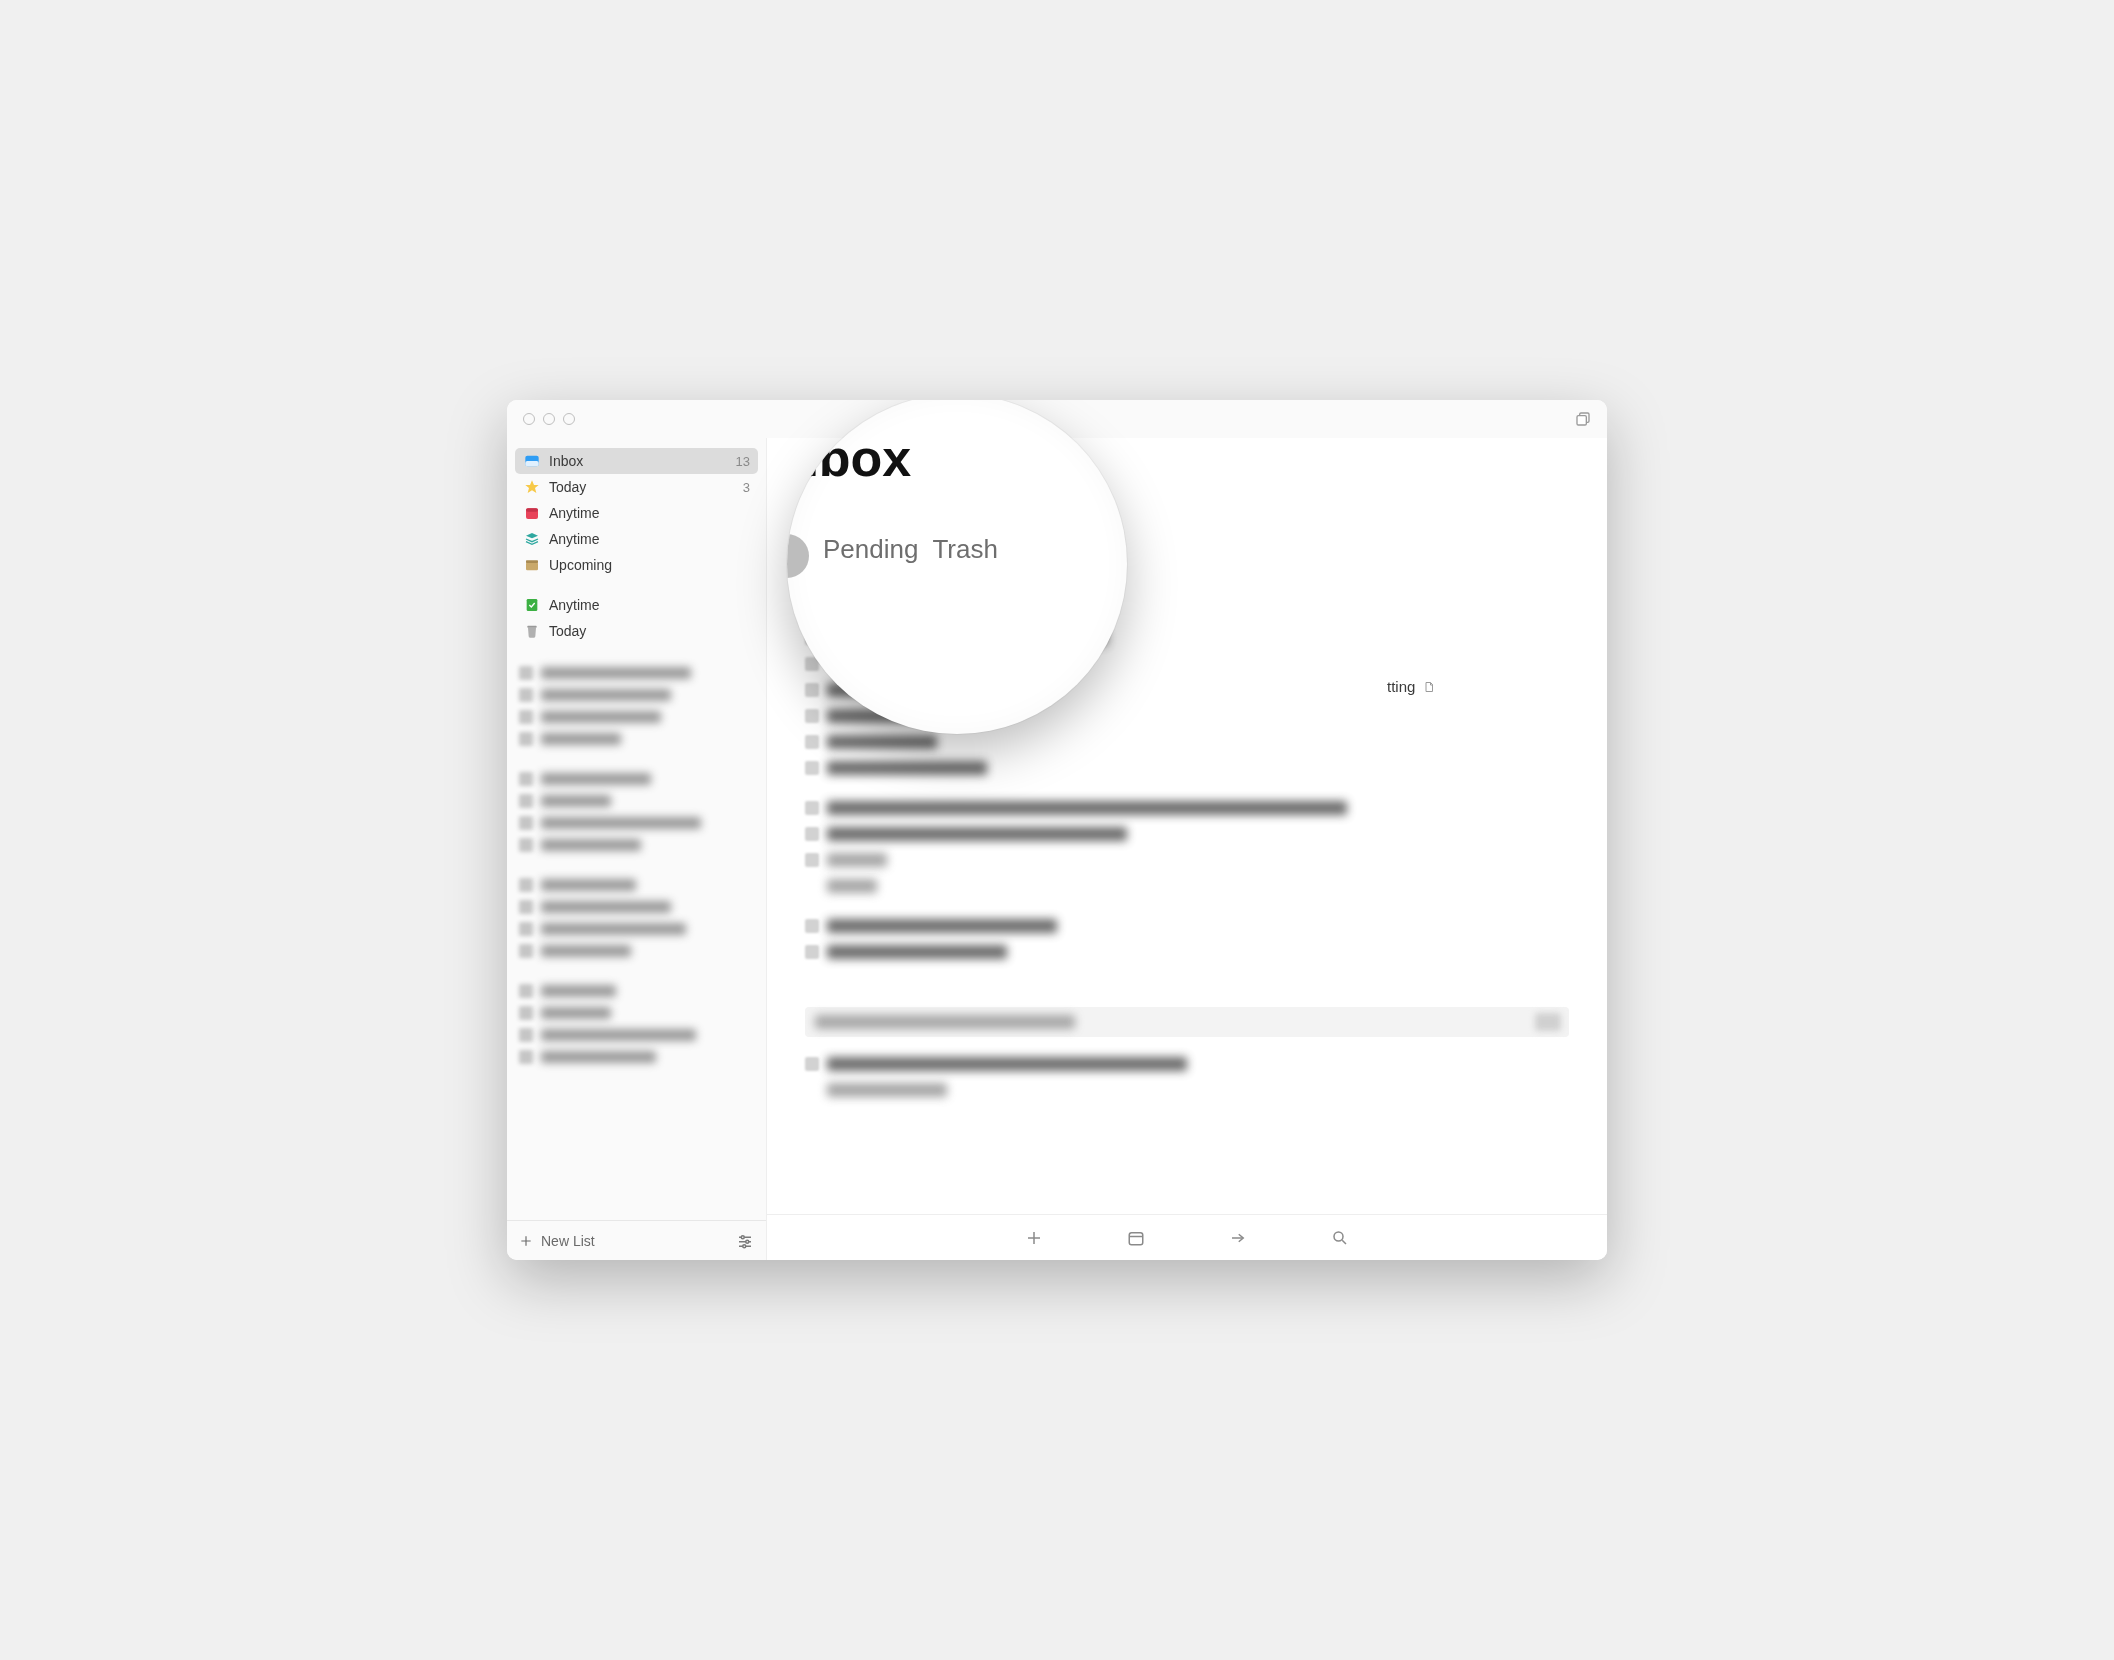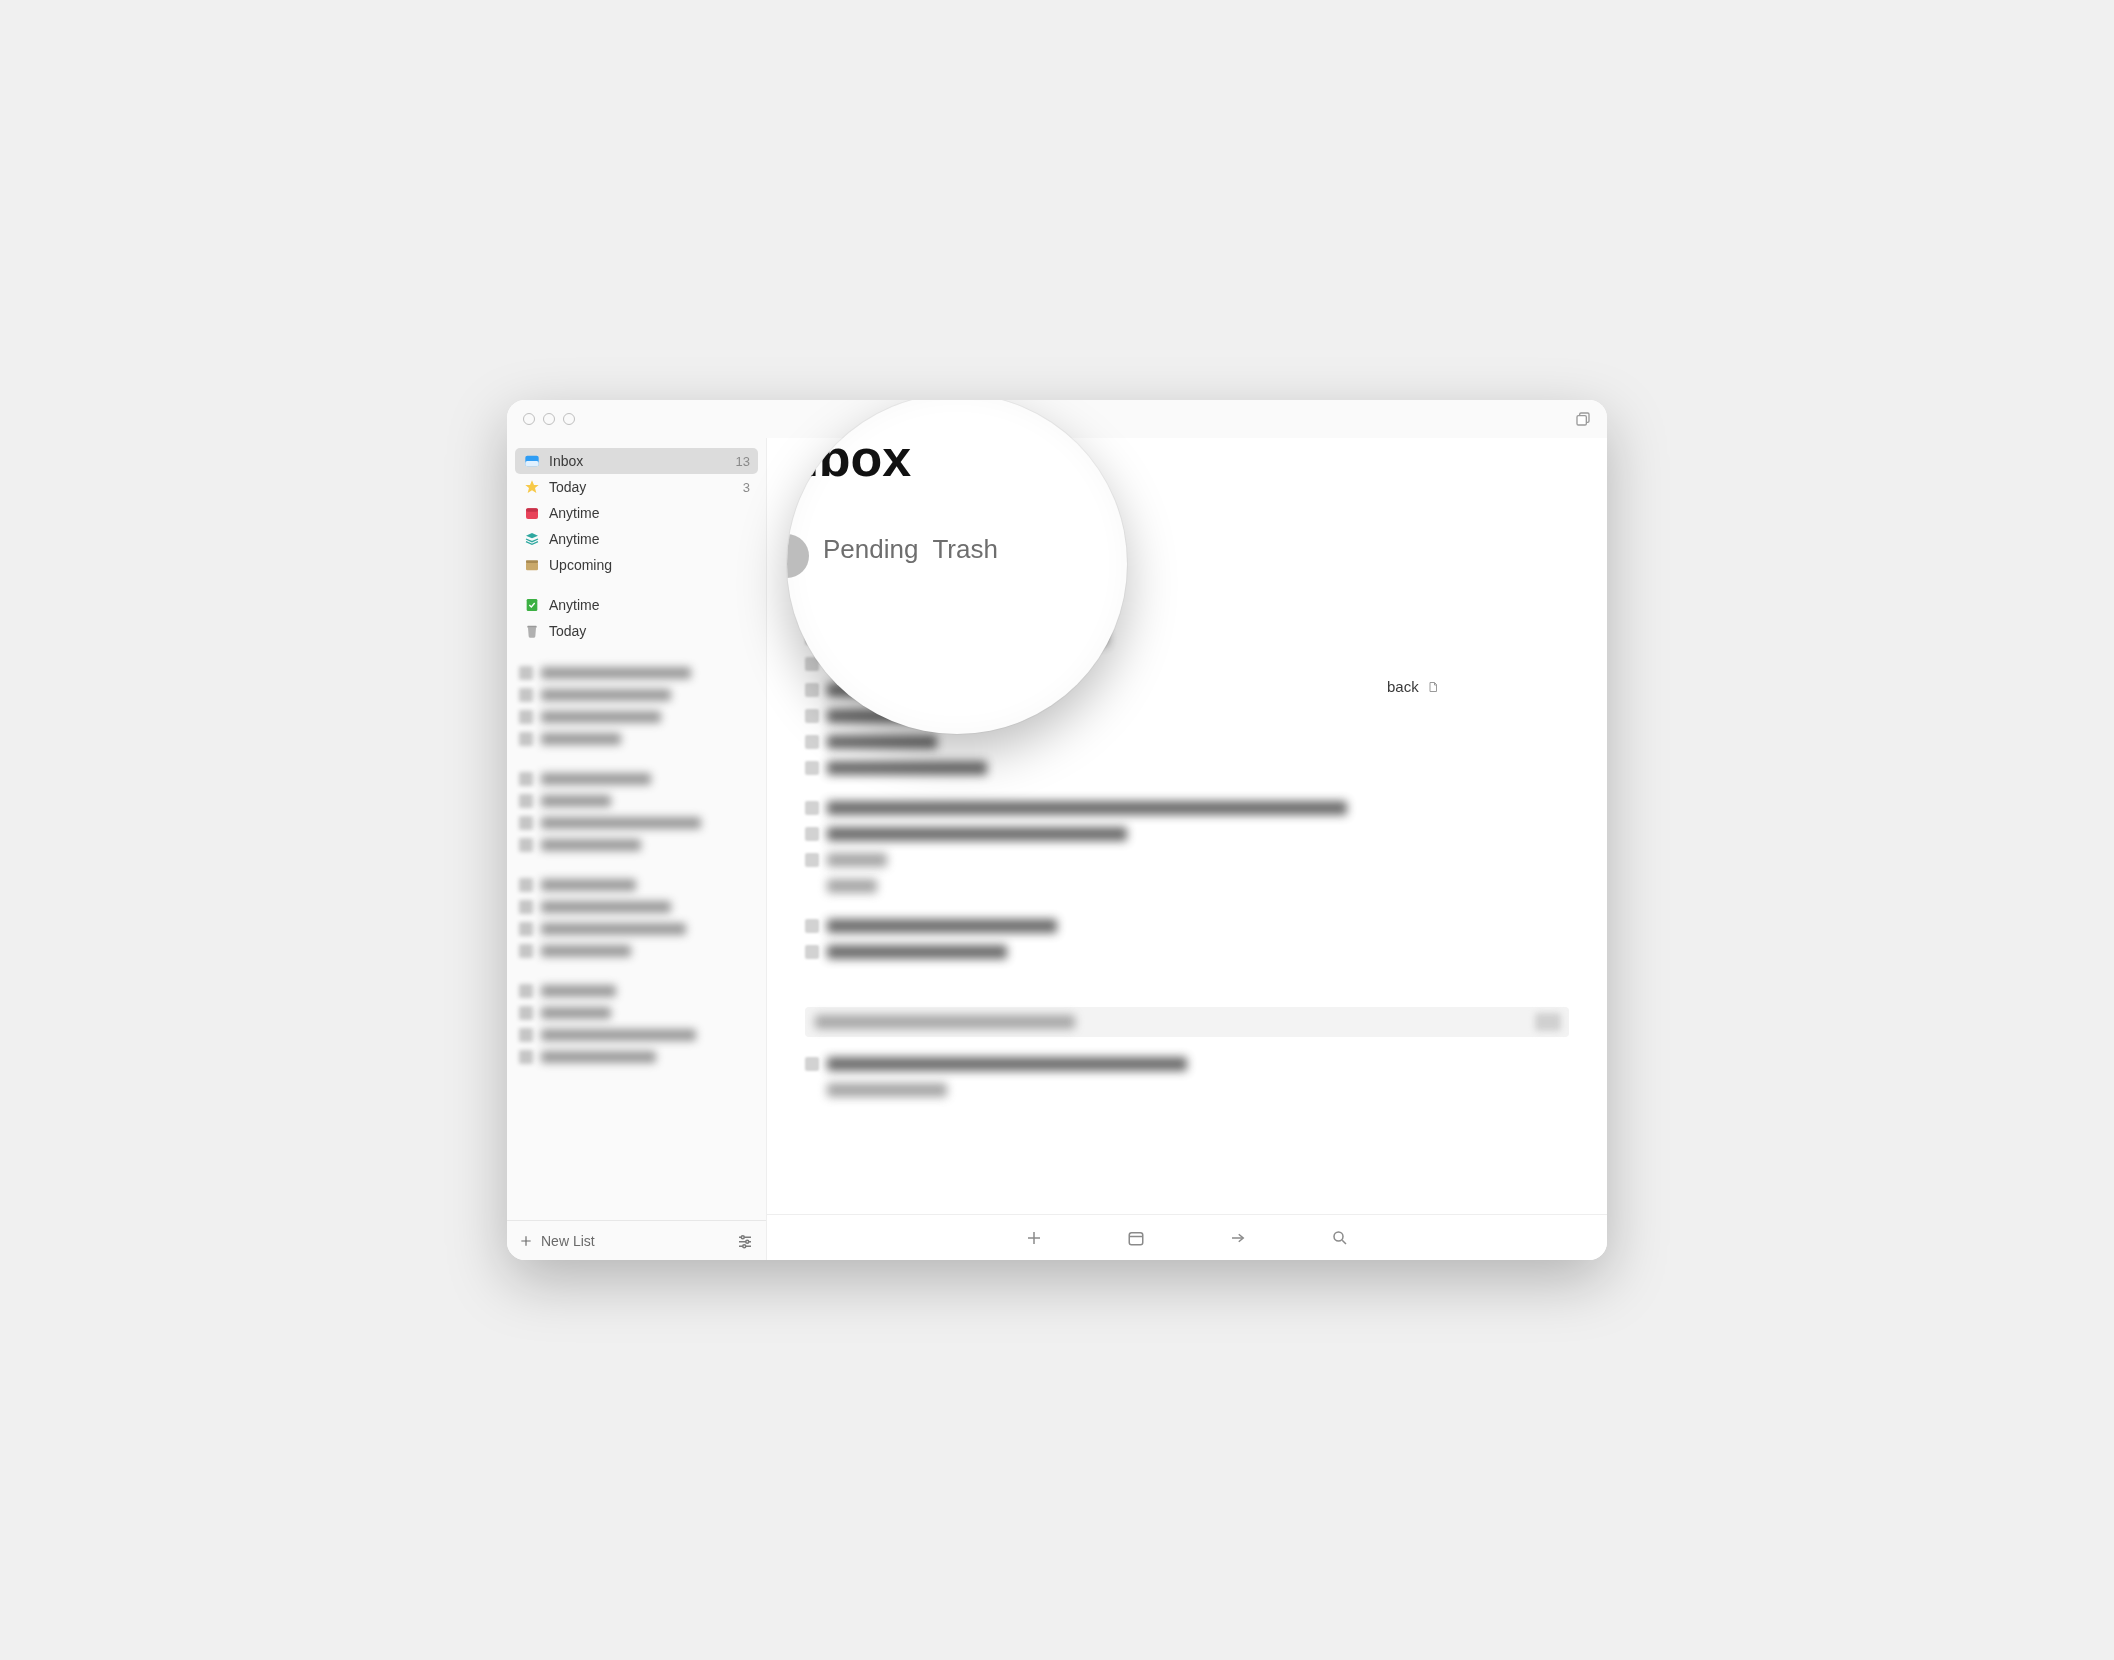--- a/index.html
+++ b/index.html
@@ -9,21 +9,21 @@
     display: flex;
     justify-content: center;
     align-items: center;
     height: 100vh;
     padding: 40px;
   }
   .window {
     width: 1100px;
     height: 860px;
     background: #fff;
-    border-radius: 18px;
+    border-radius: 10px;
     box-shadow: 0 20px 60px rgba(0,0,0,0.25);
     display: flex;
     flex-direction: column;
     overflow: hidden;
     position: relative;
   }
   .titlebar {
     height: 38px;
     display: flex;
     align-items: center;
@@ -349,21 +349,21 @@
           </svg>
         </div>
       </div>
     </div>
 
     <div class="main">
       <div class="main-scroll">
         <div class="main-title">Inbox</div>
 
         <div class="task-vis">
-          <span class="lbl">back</span>
+          <span class="lbl">tting</span>
           <span>
             <svg width="12" height="14" viewBox="0 0 24 24" fill="none" stroke="#9a9a9a" stroke-width="2">
                 <path d="M6 3h9l4 4v14H6z"></path>
                 <path d="M15 3v5h5"></path>
               </svg>
           </span>
         </div>
 
         <div style="margin-top:116px">
           <div class="blurred-row">

